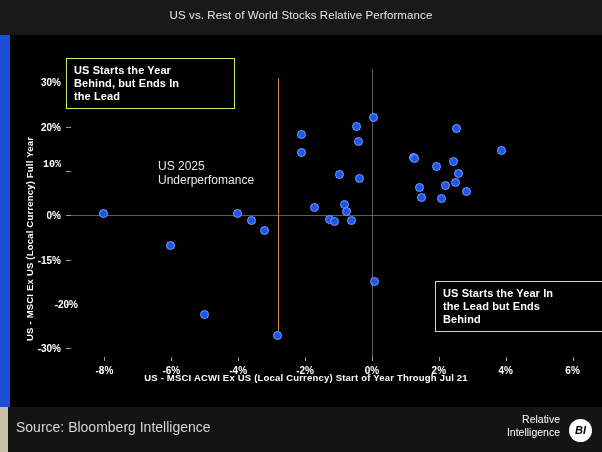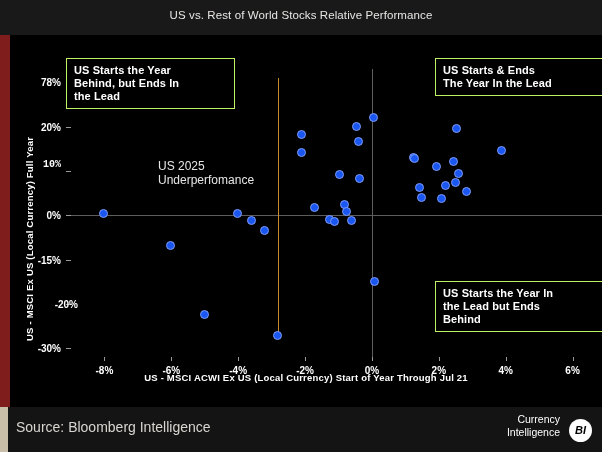--- a/index.html
+++ b/index.html
@@ -1,17 +1,17 @@
 <!DOCTYPE html>
 <html><head>
 <meta charset="utf-8">
 <style>
   html,body{margin:0;padding:0;background:#000;}
   body{width:602px;height:452px;overflow:hidden;font-family:"Liberation Sans",sans-serif;}
-  #root{position:relative;width:602px;height:452px;background:#7f1d1d;}
+  #root{position:relative;width:602px;height:452px;background:#1d4ed8;}
 
   
   .header{position:absolute;left:0;top:0;width:602px;height:35px;background:#19191a;}
   .header-title{position:absolute;left:0;top:9px;width:602px;text-align:center;
     color:#e8e6e3;font-size:11.5px;font-weight:400;letter-spacing:.1px;}
 
   
   .canvas{position:absolute;left:10px;top:35px;width:592px;height:372px;background:#000;}
 
   
@@ -64,21 +64,21 @@
     <div class="header-title">US vs. Rest of World Stocks Relative Performance</div>
   </div>
 
   <div class="canvas">
 
     <div class="plot" id="plot">
         <div class="gridline-h" style="top: 146.215px;"></div>
         <div class="axis-v" style="left: 300.938px;"></div>
         <div class="vline-2025" style="left: 207.312px; top: 8.86154px; height: 256.985px; background: rgb(201, 138, 46);"></div>
         <div class="tick-y" style="top: 13.2923px; left: -5px;"></div>
-        <div class="ylab" style="top: 13.2923px; right: 545px;">78%</div>
+        <div class="ylab" style="top: 13.2923px; right: 545px;">30%</div>
         <div class="tick-y" style="top: 57.6px; left: -5px;"></div>
         <div class="ylab" style="top: 57.6px; right: 545px;">20%</div>
         <div class="tick-y" style="top: 101.908px; left: -5px;"></div>
         <div class="ylab" style="top: 95px; right: 545px; font-family: Liberation Mono, monospace;">10%</div>
         <div class="tick-y" style="top: 146.215px; left: -5px;"></div>
         <div class="ylab" style="top: 146.215px; right: 545px;">0%</div>
         <div class="tick-y" style="top: 190.523px; left: -5px;"></div>
         <div class="ylab" style="top: 190.523px; right: 545px;">-15%</div>
         <div class="tick-y" style="top: 234.831px; left: -5px;"></div>
         <div class="ylab" style="top: 234.831px; right: 528px;">-20%</div>
@@ -136,34 +136,32 @@
         <div class="pt" style="left: 431.344px; top: 81.9692px; background: rgb(26, 86, 240); border-color: rgb(126, 155, 245);"></div>
       </div>
 
     <div class="axis-title-x">US - MSCI ACWI Ex US (Local Currency) Start of Year Through Jul 21</div>
     <div class="axis-title-y">US - MSCI Ex US (Local Currency) Full Year</div>
 
     <div class="note-box" style="left:56px;top:23px;width:153px;">US Starts the Year
 Behind, but Ends In
 the Lead</div>
 
-    <div class="note-box" style="left:425px;top:23px;width:152px;">US Starts &amp; Ends
-The Year In the Lead</div>
 
 
     <div class="note-box" style="left:425px;top:246px;width:153px;">US Starts the Year In
 the Lead but Ends
 Behind</div>
 
     <div class="inline-note" style="left:148px;top:125px;">US 2025
 Underperfomance</div>
   </div>
 
   <div class="footer"></div>
   <div class="footer-accent"></div>
   <div class="source">Source: Bloomberg Intelligence</div>
   <div class="brand">
-    <div>Currency</div>
+    <div>Relative</div>
     <div>Intelligence</div>
   </div>
   <div class="bi-badge">BI</div>
 
 </div>
 
 </body></html>

